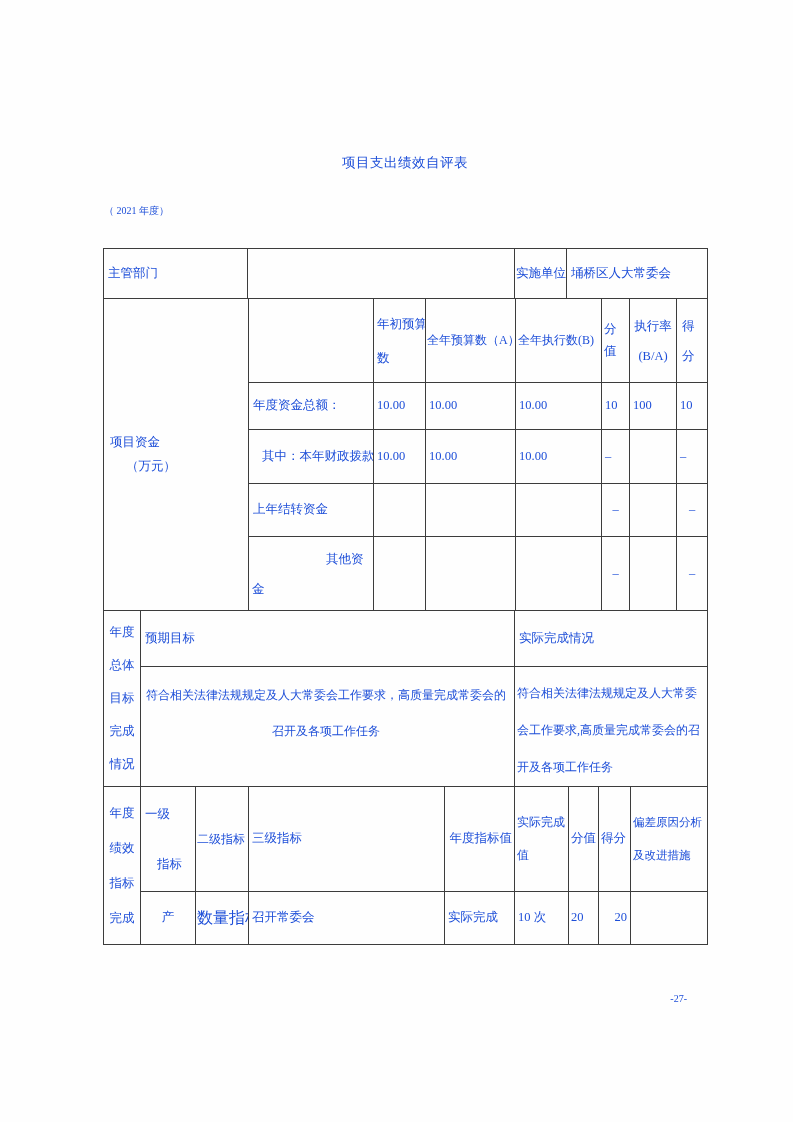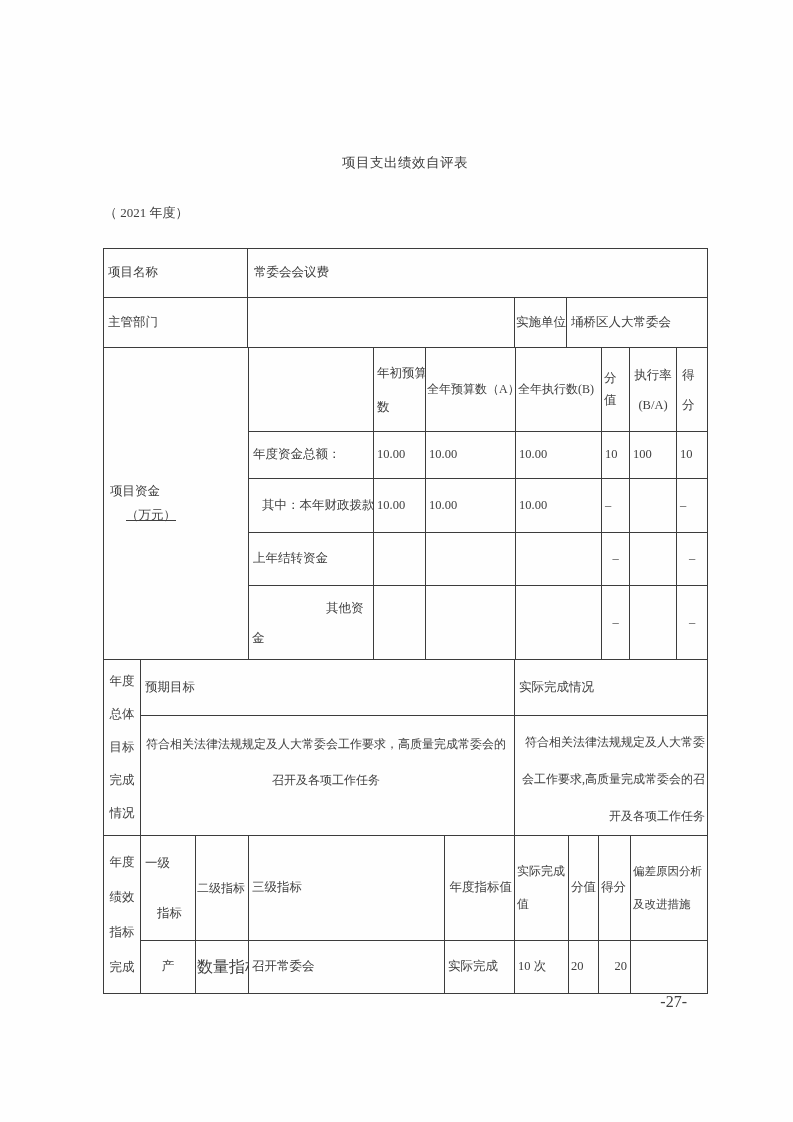--- a/index.html
+++ b/index.html
@@ -2,29 +2,29 @@
 <html><head>
 <meta charset="utf-8">
 <style>
   html, body { margin: 0; padding: 0; background: #ffffff; }
   .page {
     position: relative;
     width: 793px;
     height: 1122px;
     background: #fefefe;
     font-family: "Liberation Serif", "DejaVu Serif", serif;
-    color: #404040;
+    color: #1d4ed8;
     overflow: hidden;
   }
   .doc-title {
     position: absolute; left: 103px; top: 154px; width: 604px;
     text-align: center; font-size: 13.5px; letter-spacing: 0.5px;
   }
   .doc-year {
-    position: absolute; left: 104px; top: 204px; font-size: 13px;
+    position: absolute; left: 104px; top: 204px; font-size: 10px;
   }
   .tables { position: absolute; left: 103px; top: 248px; }
   table {
     border-collapse: collapse; table-layout: fixed; width: 604px;
     font-size: 12.5px;
   }
   table + table { margin-top: -1px; }
   td {
     border: 1px solid #3c3c3c;
     padding: 2px 4px;
@@ -32,21 +32,21 @@
     line-height: 1.7;
     overflow: hidden;
   }
   .nowrap { white-space: nowrap; }
   
   .vlab { text-align: center; word-break: break-all; padding: 0 5px; }
   .vlab-goal { line-height: 33px; }
   .vlab-perf { line-height: 35px; }
   
   .fund-label .l1 { padding-left: 2px; }
-  .fund-label .l2 { padding-left: 18px; margin-top: 3px; text-decoration: underline; }
+  .fund-label .l2 { padding-left: 18px; margin-top: 3px; }
   
   .lab-total { padding-left: 4px; }
   .lab-incl  { padding-left: 13px; white-space: nowrap; }
   .lab-carry { text-align: left; padding-right: 7px; }
   .lab-other { text-indent: 74px; line-height: 30px; padding: 2px 3px; word-break: break-all; }
   .num { padding: 2px 3px; }
   .dash-c { text-align: center; }
   
   .h-initial { white-space: pre; line-height: 34px; padding-left: 3px; }
   .h-budget  { white-space: nowrap; padding: 2px 1px; font-size: 12px; }
@@ -54,63 +54,59 @@
   .h-points  { padding: 2px 2px; }
   .h-rate    { white-space: pre; line-height: 30px; text-align: center; padding: 2px 1px; }
   .h-score   { white-space: pre; line-height: 30px; padding-left: 5px; }
   
   .goal-head { padding-left: 4px; }
   .goal-exp {
     vertical-align: top; text-align: center;
     padding: 10px 8px 0 5px; line-height: 36px; font-size: 12px;
   }
   .goal-act {
-    vertical-align: top; text-align: right;
+    vertical-align: top; text-align: left;
     padding: 8px 2px 0 2px; line-height: 37px; font-size: 12px; margin-left: 47px;
   }
   
   .h-lvl1 { white-space: pre; line-height: 50px; padding-left: 16px; text-indent: -12px; }
   .h-lvl2 { padding: 2px 1px; font-size: 12px; white-space: nowrap; }
   .h-lvl3 { padding-left: 3px; margin-left: 37px; }
   .h-target { white-space: nowrap; padding: 2px 2px; text-align: right; }
   .h-actual { white-space: pre; line-height: 33px; padding: 2px 2px; font-size: 12px; }
   .h-pts { padding: 2px 2px; }
   .h-dev { white-space: pre; line-height: 33px; padding: 2px 2px; font-size: 11.5px; }
   
   .c-lvl1 { text-align: center; }
   .c-lvl2 { padding: 2px 1px; font-size: 16px; white-space: nowrap; }
   .c-score { text-align: right; padding-right: 3px; }
   .page-number {
     position: absolute; left: 103px; top: 993px; width: 604px;
     text-align: right; padding-right: 20px; box-sizing: border-box;
-    font-size: 16px;
+    font-size: 10px;
   }
 </style>
 </head>
 <body>
 
 <div class="page">
 
   <div class="doc-title">项目支出绩效自评表</div>
   <div class="doc-year">（ 2021 年度）</div>
 
   <div class="tables">
 
     <table class="s1">
       <colgroup>
           <col style="width:144px">
           <col style="width:267px">
           <col style="width:52px">
           <col style="width:141px">
         </colgroup>
       <tbody>
-          <tr style="height:49px">
-        <td style="padding-left:4px">项目名称</td>
-        <td colspan="3" style="padding-left:6px">常委会会议费</td>
-      </tr>
       <tr style="height:50px">
         <td style="padding-left:4px">主管部门</td>
         <td></td>
         <td class="nowrap" style="padding:2px 1px">实施单位</td>
         <td class="nowrap" style="padding-left:4px">埇桥区人大常委会</td>
       </tr>
     </tbody>
       </table>
 
     <table class="s2">

